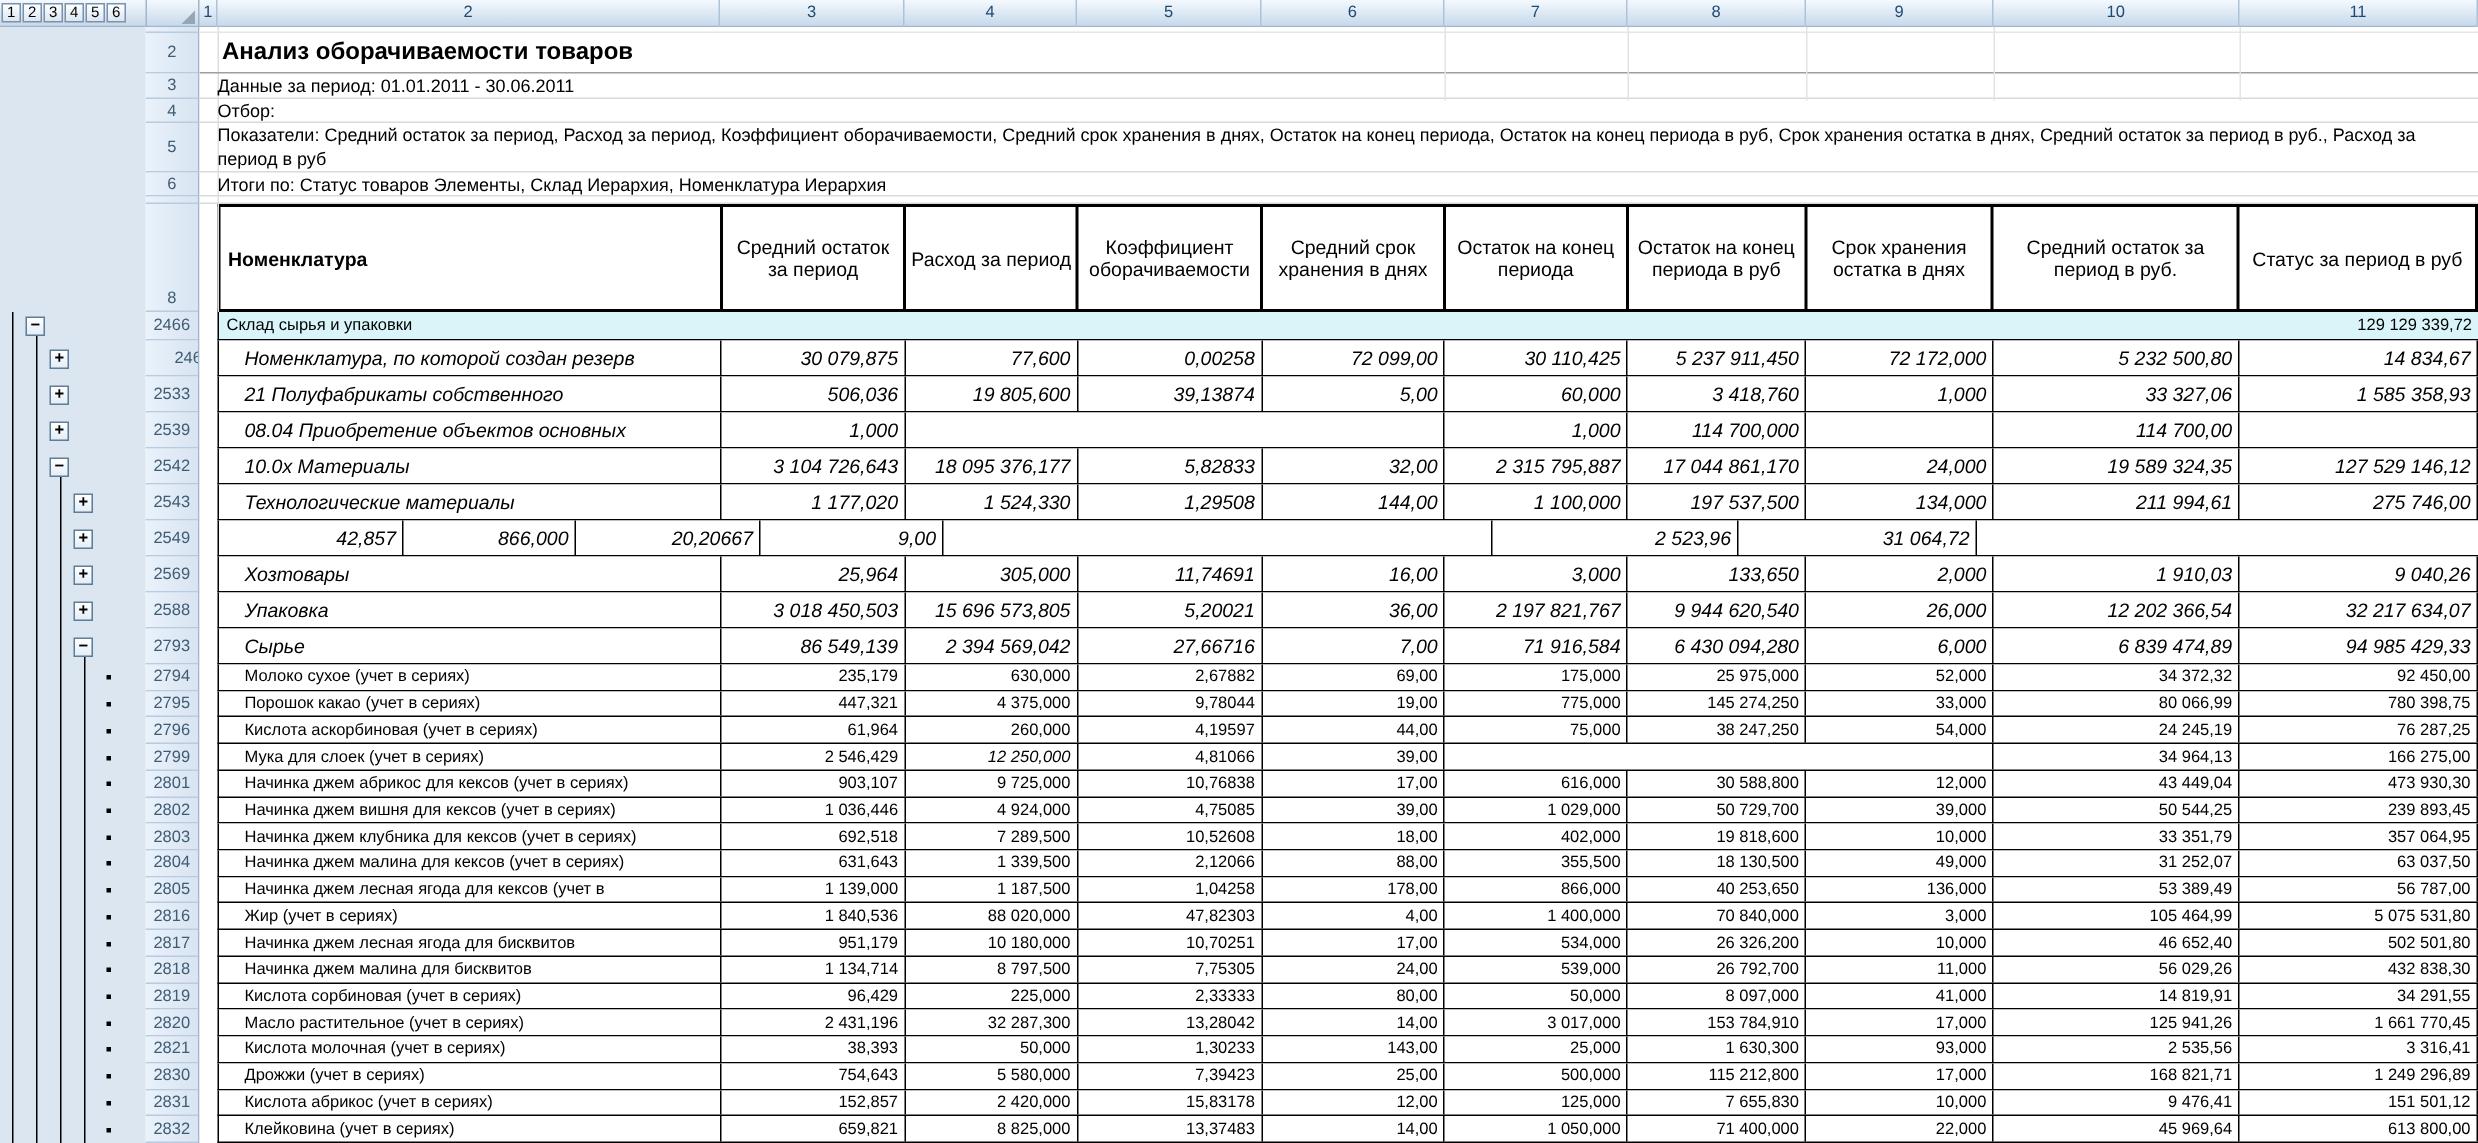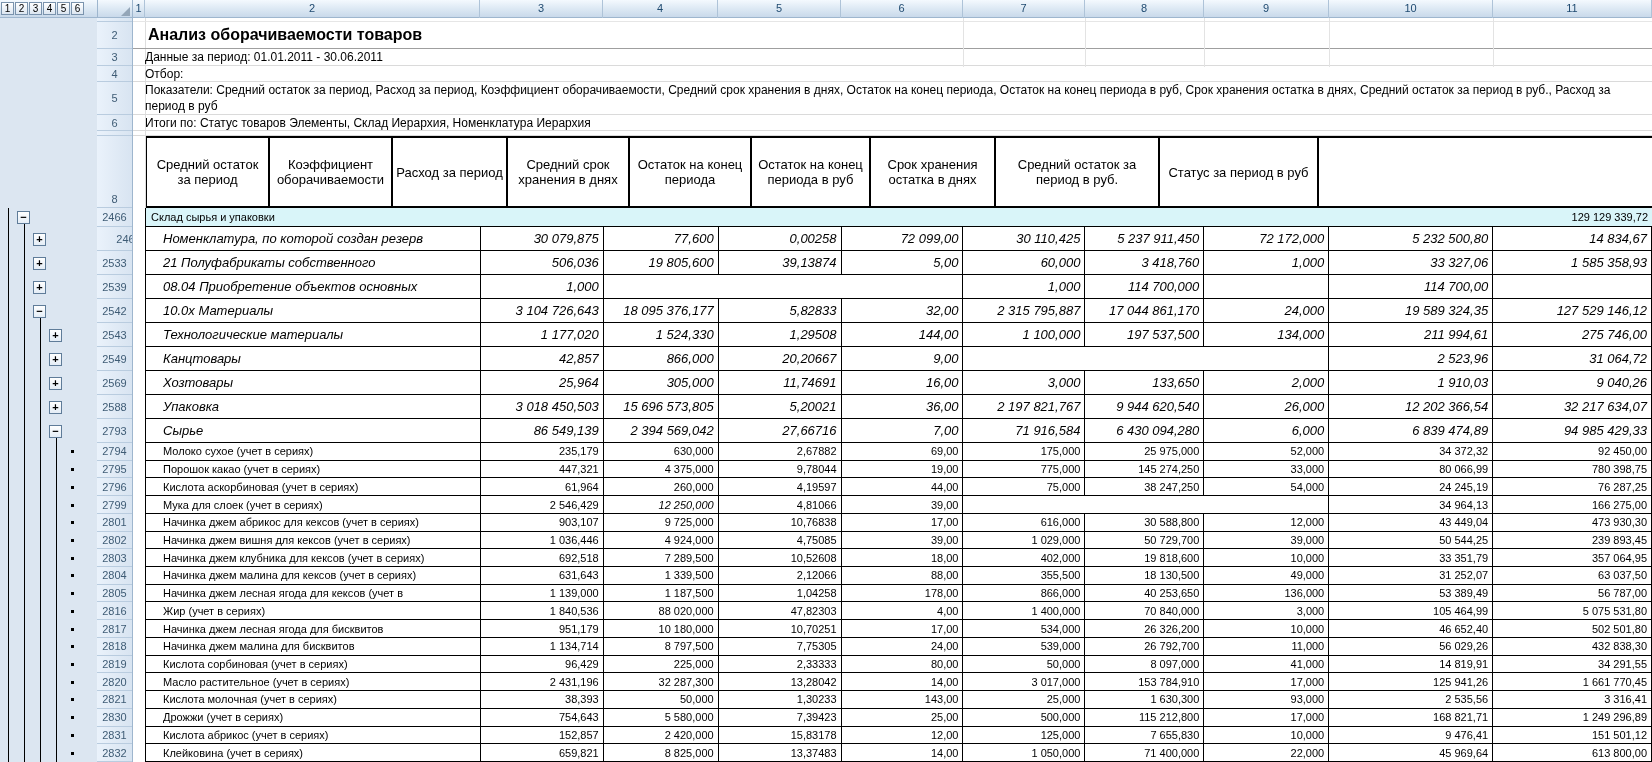--- a/index.html
+++ b/index.html
@@ -178,23 +178,24 @@
       </div>
     <div class="inforow r4">
         <span>Отбор:</span>
       </div>
     <div class="inforow r5"><span>Показатели:  Средний остаток за период, Расход за период, Коэффициент оборачиваемости, Средний срок хранения в днях, Остаток на конец периода, Остаток на конец периода в руб, Срок хранения остатка в днях, Средний остаток за период в руб., Расход за период в руб</span></div>
     <div class="inforow r6">
         <span>Итоги по:  Статус товаров Элементы, Склад Иерархия, Номенклатура Иерархия</span>
       </div>
     <div class="inforow r7"></div>
     <div id="thead">
+        <div class="th name" style="width: 335px;">Номенклатура</div>
         <div class="th" style="width: 123px;">Средний остаток за период</div>
+        <div class="th" style="width: 115px;">Расход за период</div>
         <div class="th" style="width: 123px;">Коэффициент оборачиваемости</div>
-        <div class="th" style="width: 115px;">Расход за период</div>
         <div class="th" style="width: 122px;">Средний срок хранения в днях</div>
         <div class="th" style="width: 122px;">Остаток на конец периода</div>
         <div class="th" style="width: 119px;">Остаток на конец периода в руб</div>
         <div class="th" style="width: 125px;">Срок хранения остатка в днях</div>
         <div class="th" style="width: 164px;">Средний остаток за период в руб.</div>
         <div class="th" style="width: 159px;">Статус за период в руб</div>
       </div>
     <div id="tbody">
         <div class="tr section">
           <div class="td name">Склад сырья и упаковки</div>
@@ -254,21 +255,20 @@
           <div class="td num b" style="width: 115px;">1 524,330</div>
           <div class="td num b" style="width: 123px;">1,29508</div>
           <div class="td num b" style="width: 122px;">144,00</div>
           <div class="td num b" style="width: 122px;">1 100,000</div>
           <div class="td num b" style="width: 119px;">197 537,500</div>
           <div class="td num b" style="width: 125px;">134,000</div>
           <div class="td num b" style="width: 164px;">211 994,61</div>
           <div class="td num b" style="width: 159px;">275 746,00</div>
         </div>
         <div class="tr group">
-          <div class="td name b" style="width: 335px;">Канцтовары</div>
           <div class="td num b" style="width: 123px;">42,857</div>
           <div class="td num b" style="width: 115px;">866,000</div>
           <div class="td num b" style="width: 123px;">20,20667</div>
           <div class="td num b" style="width: 122px;">9,00</div>
           <div class="td num" style="width: 122px;"></div>
           <div class="td num" style="width: 119px;"></div>
           <div class="td num b" style="width: 125px;"></div>
           <div class="td num b" style="width: 164px;">2 523,96</div>
           <div class="td num b" style="width: 159px;">31 064,72</div>
         </div>

